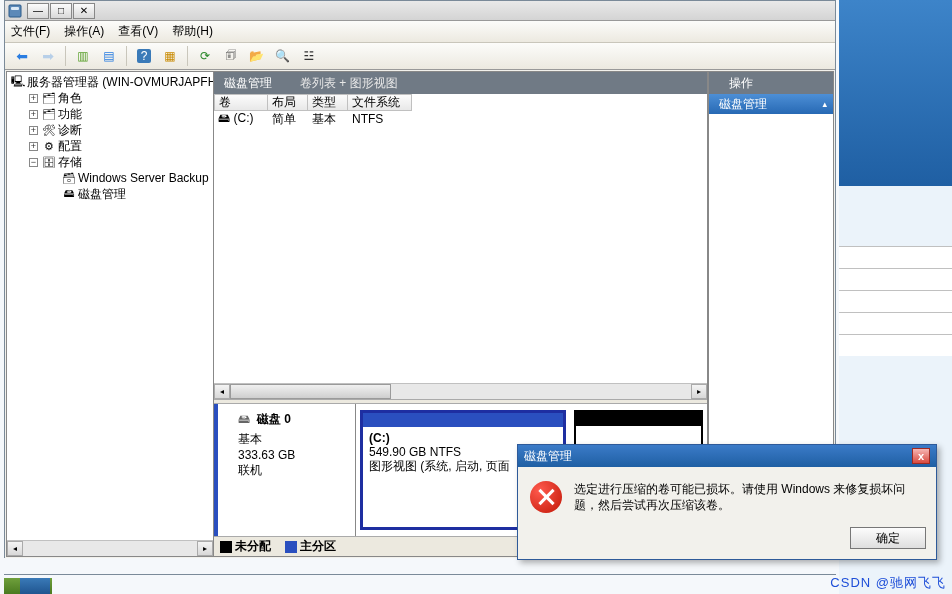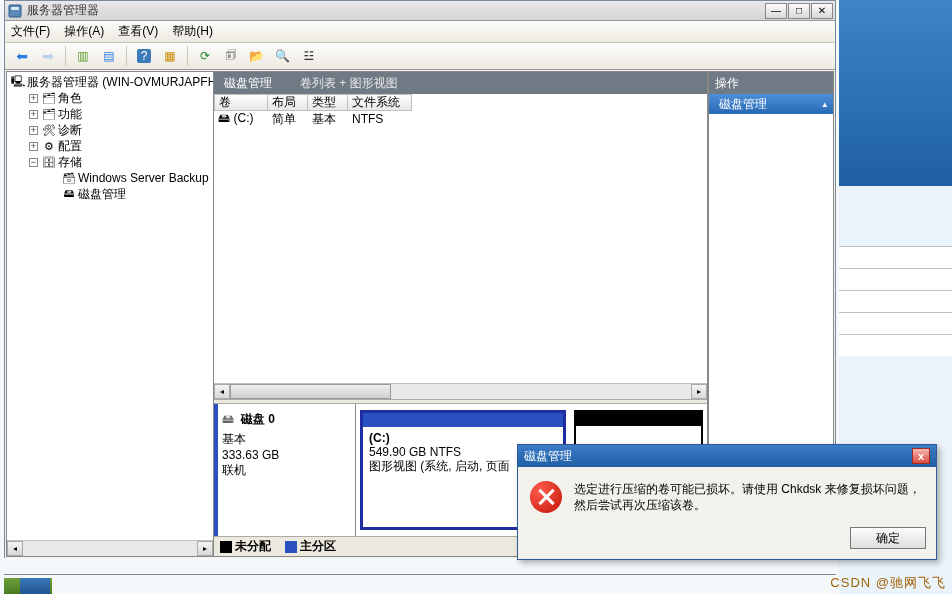--- a/index.html
+++ b/index.html
@@ -62,40 +62,40 @@
   .vrow .cell { padding:0 4px; overflow:hidden; white-space:nowrap;}
   .vol-body { flex:1; overflow:hidden; position:relative;}
   .hscroll { height:16px; background:#e8e8e8; display:flex; border-top:1px solid #c0c0c0;}
   .hscroll .arr{ width:16px; background:linear-gradient(#f4f4f4,#d8d8d8); border:1px solid #aaa; display:flex;align-items:center;justify-content:center; font-size:8px;}
   .hscroll .track{ flex:1; position:relative;}
   .hscroll .thumb{ position:absolute; left:0; top:0; bottom:0; width:35%; background:linear-gradient(#f0f0f0,#cfcfcf); border:1px solid #9a9a9a;}
 
   .split { height:5px; background:#ece9df; border-top:1px solid #aaa; border-bottom:1px solid #aaa;}
 
   .diskpane { height:132px; background:#fff; display:flex; }
-  .diskleft { width:142px; border-right:1px solid #888; padding:6px 8px; position:relative;}
+  .diskleft { width:142px; border-right:1px solid #888; padding:6px 24px; position:relative;}
   .diskleft::before{content:""; position:absolute; left:0; top:0; bottom:0; width:4px; background:#2a4fbf;}
   .diskleft .dicon{ font-size:12px; color:#666;}
   .diskleft b{ font-weight:bold;}
   .diskright { flex:1; display:flex; gap:0;}
   .part { margin:6px 4px; border:1px solid #000;}
   .part.primary { border:3px solid #1e2ea1; flex:1.6;}
   .part.primary .phdr { height:14px; background:#2a4fbf;}
   .part .pbody { padding:4px 6px; font-size:11px; line-height:14px;}
   .part.unalloc { border:2px solid #000; flex:1;}
   .part.unalloc .phdr{ height:14px; background:#000;}
 
   .legend { height:20px; background:#ece9df; border-top:1px solid #aaa; display:flex; align-items:center; gap:14px; padding-left:6px;}
   .legend .sw { width:12px; height:12px; display:inline-block; vertical-align:middle; margin-right:3px;}
   .legend .sw.unalloc{ background:#000;}
   .legend .sw.prim{ background:#2a4fbf;}
 
   
   .actions { width:126px; border:1px solid #888; margin:1px 1px 1px 0; background:#fff; display:flex; flex-direction:column;}
-  .actions .ahdr { height:22px; background:#707a85; color:#fff; display:flex; align-items:center; padding-left:6px;text-align:right;}
+  .actions .ahdr { height:22px; background:#707a85; color:#fff; display:flex; align-items:center; padding-left:20px;text-align:right;}
   .actions .asec { height:20px; background:linear-gradient(#4d8fd6,#2769b4); color:#fff; display:flex; align-items:center; padding-left:10px; position:relative;}
   .actions .asec::after{ content:"▴"; position:absolute; right:6px; color:#fff; font-size:9px;}
   .actions .aitem { height:24px; display:flex; align-items:center; padding-left:18px; position:relative;}
   .actions .aitem::after{content:"▸"; position:absolute; right:8px; color:#333; font-size:9px;}
 
   
   .foot { position:absolute; left:4px; bottom:16px; width:832px; height:4px; border-top:1px solid #7a8a99;}
   .taskbar { position:absolute; left:4px; bottom:0; height:16px; width:48px; background:linear-gradient(#6fa03c,#4a7a20);}
   .taskbar2 { position:absolute; left:20px; bottom:0; height:16px; width:30px; background:linear-gradient(#3a7ab8,#1f5590);}
 
@@ -105,21 +105,21 @@
   .dlg .dtitle span{flex:1;}
   .dlg .dx{ width:18px; height:16px; background:linear-gradient(#f6b6b3,#d94a3f); border:1px solid #a02a22; color:#fff; text-align:center; font:bold 11px/14px Arial;}
   .dlg .dbody{ padding:14px 12px 10px; display:flex; gap:12px;}
   .erricon{ width:32px; height:32px; border-radius:50%; background:radial-gradient(circle at 30% 30%,#ff5a4d,#c11606); position:relative; flex:none;}
   .erricon::before,.erricon::after{content:"";position:absolute;left:15px;top:6px;width:3px;height:20px;background:#fff;}
   .erricon::before{transform:rotate(45deg);} .erricon::after{transform:rotate(-45deg);}
   .dlg .msg{ flex:1; line-height:16px;}
   .dlg .dbtns{ text-align:right; padding:4px 10px 10px;}
   .dlg button{ width:76px; height:22px; background:linear-gradient(#fcfcfc,#dedede); border:1px solid #777;}
 
-  .watermark { position:absolute; right:6px; bottom:2px; color:#a16207; font-size:13px; letter-spacing:1px;}
+  .watermark { position:absolute; right:6px; bottom:2px; color:#1d4ed8; font-size:13px; letter-spacing:1px;}
   
   svg.srv-icon rect{rx:1;}
 </style>
 </head>
 <body>
 
 <div class="right-strip">
   <div class="bluebar"></div>
   <div class="lines">
     <div class="line"></div>
@@ -132,21 +132,20 @@
 
 <div class="mmcwin">
 
   <div class="titlebar">
     <span class="sysicon">
       <svg class="srv-icon" width="16" height="16">
           <rect x="2" y="2" width="12" height="12" fill="#5c89b8" stroke="#2b5a8a"></rect>
           <rect x="4" y="4" width="8" height="3" fill="#dce9f6"></rect>
         </svg>
     </span>
-    <span class="title">服务器管理器</span>
     <div class="winbtns">
       <div class="winbtn">—</div>
       <div class="winbtn">□</div>
       <div class="winbtn close">✕</div>
     </div>
   </div>
 
   <div class="menubar">
     <span>文件(F)</span>
     <span>操作(A)</span>
@@ -327,20 +326,20 @@
 <div class="taskbar"></div>
 <div class="taskbar2"></div>
 
 <div class="dlg">
   <div class="dtitle">
     <span>磁盘管理</span>
     <div class="dx">x</div>
   </div>
   <div class="dbody">
     <div class="erricon"></div>
-    <div class="msg">选定进行压缩的卷可能已损坏。请使用 Chkdsk 来修复损坏问题，然后尝试再次压缩该卷。</div>
+    <div class="msg">选定进行压缩的卷可能已损坏。请使用 Windows 来修复损坏问题，然后尝试再次压缩该卷。</div>
   </div>
   <div class="dbtns">
     <button>确定</button>
   </div>
 </div>
 
 <div class="watermark">CSDN @驰网飞飞</div>
 
 </body></html>

